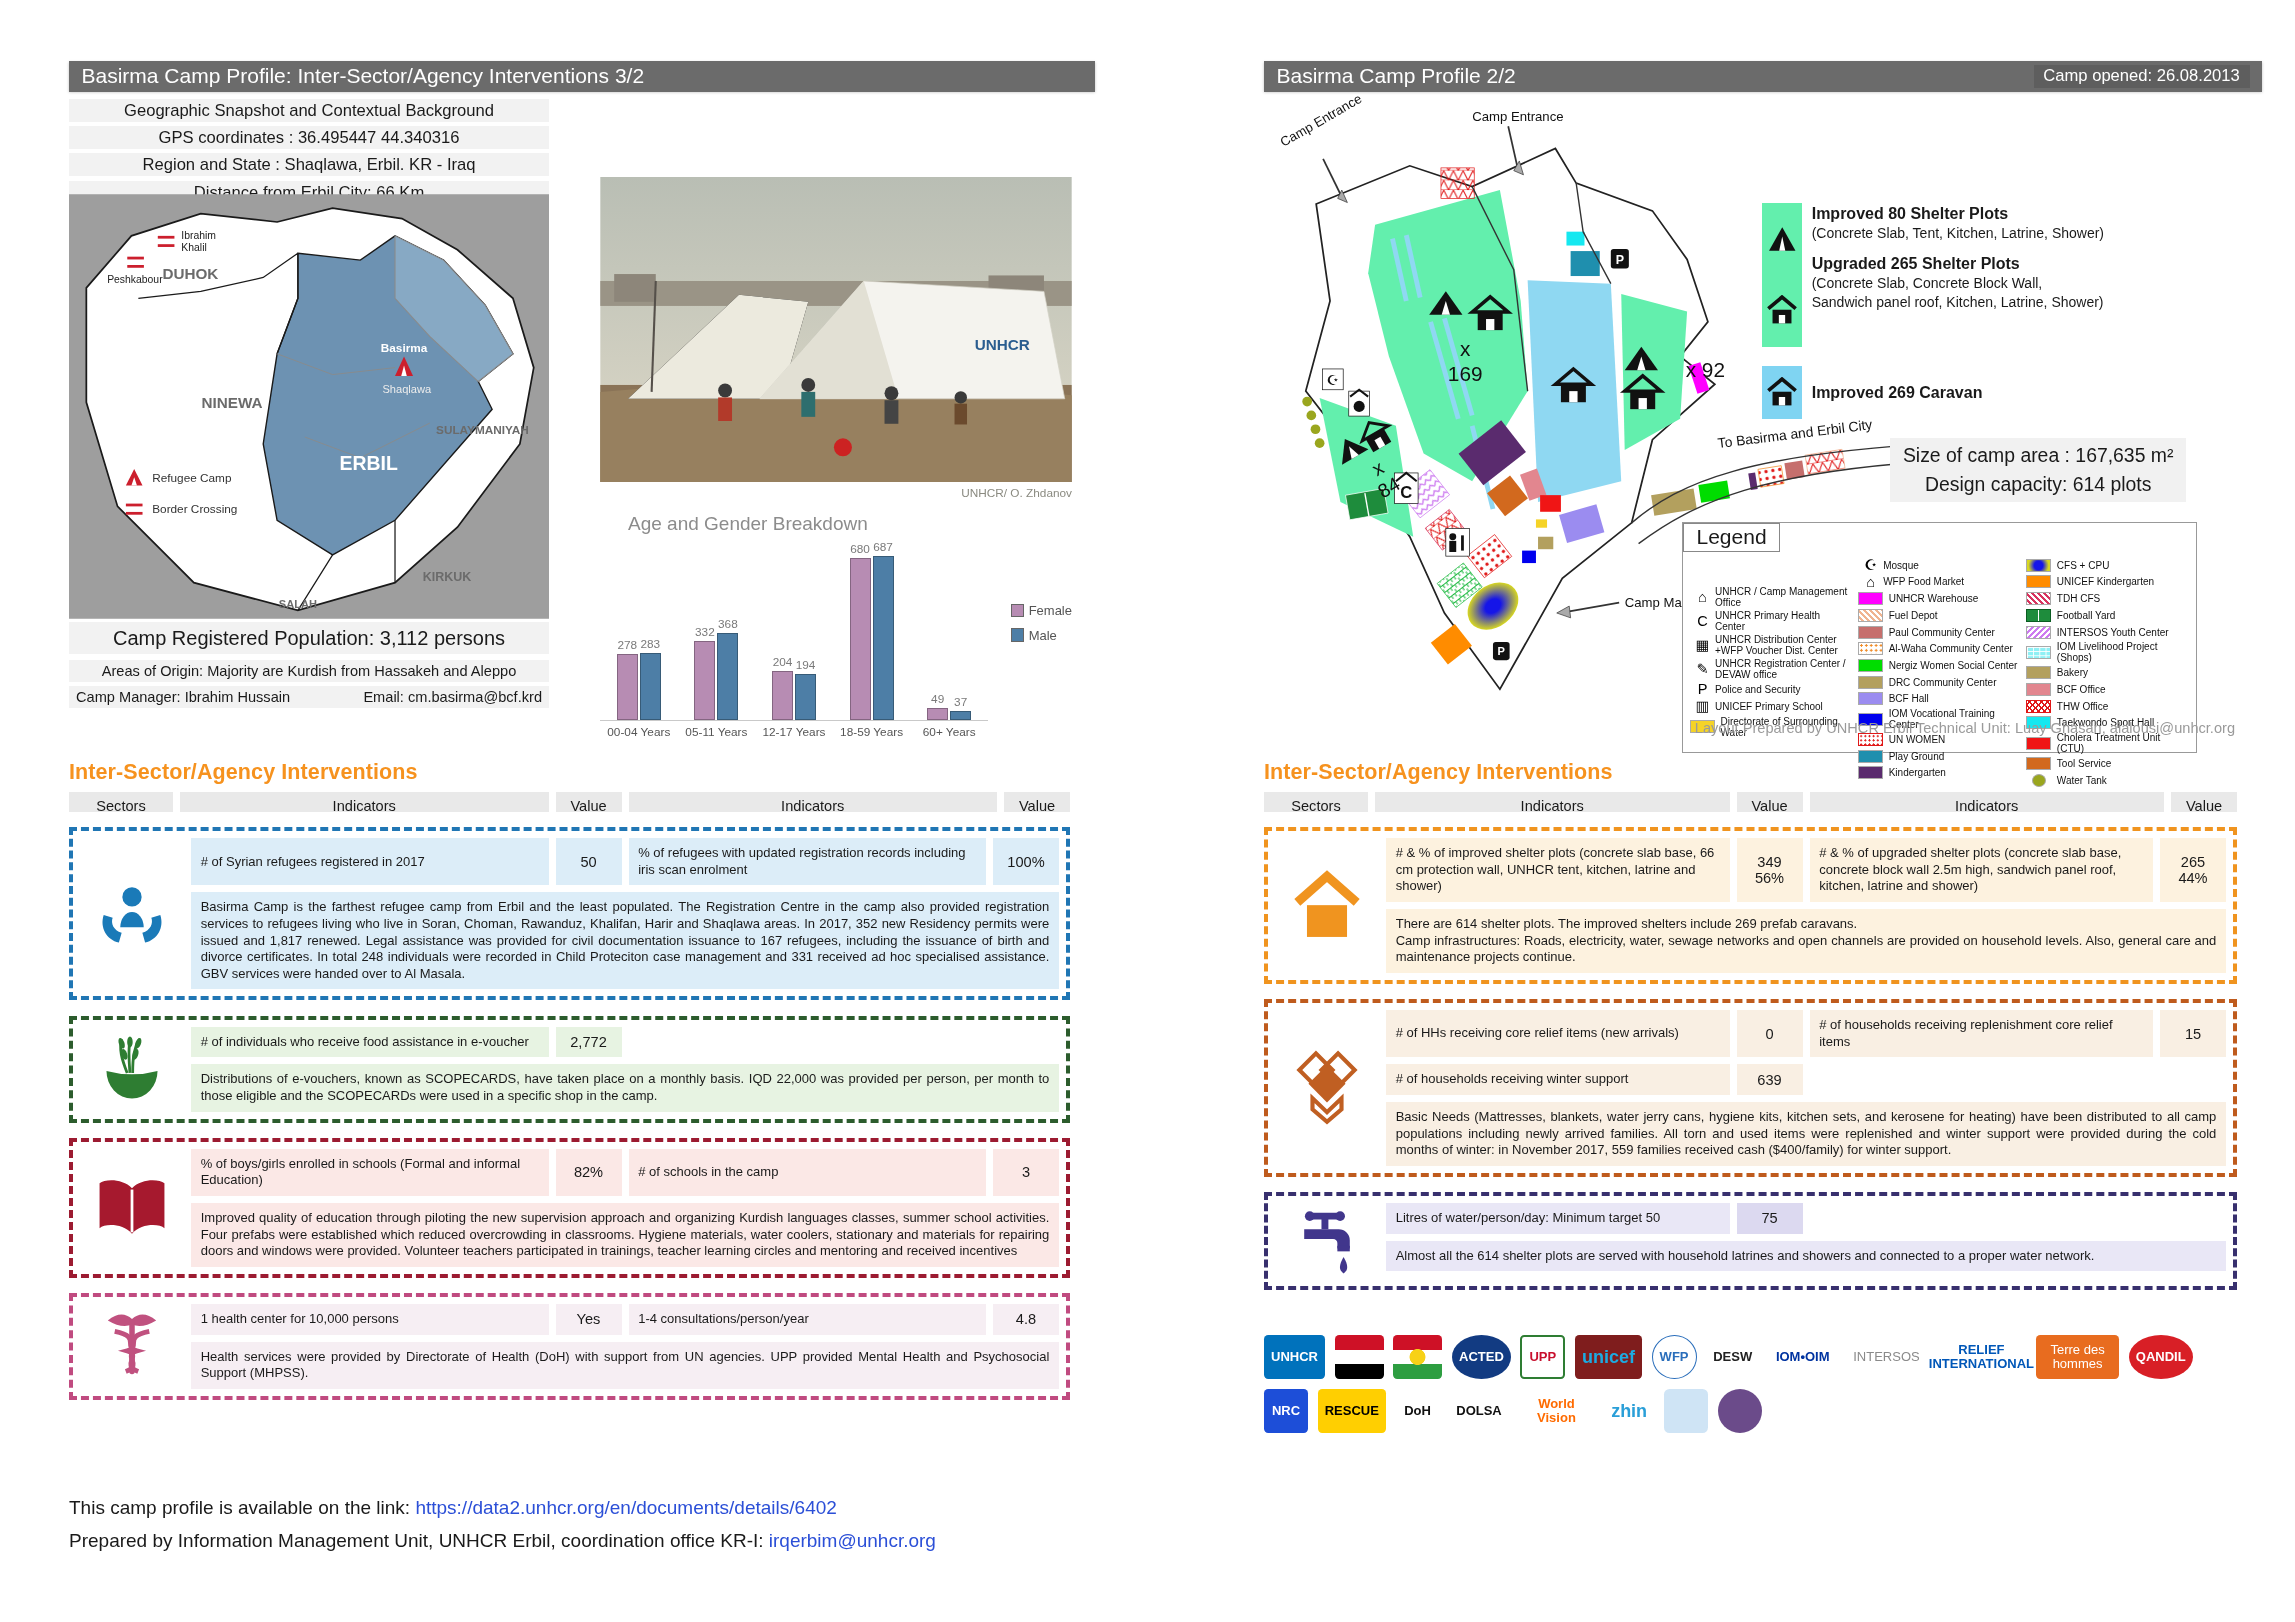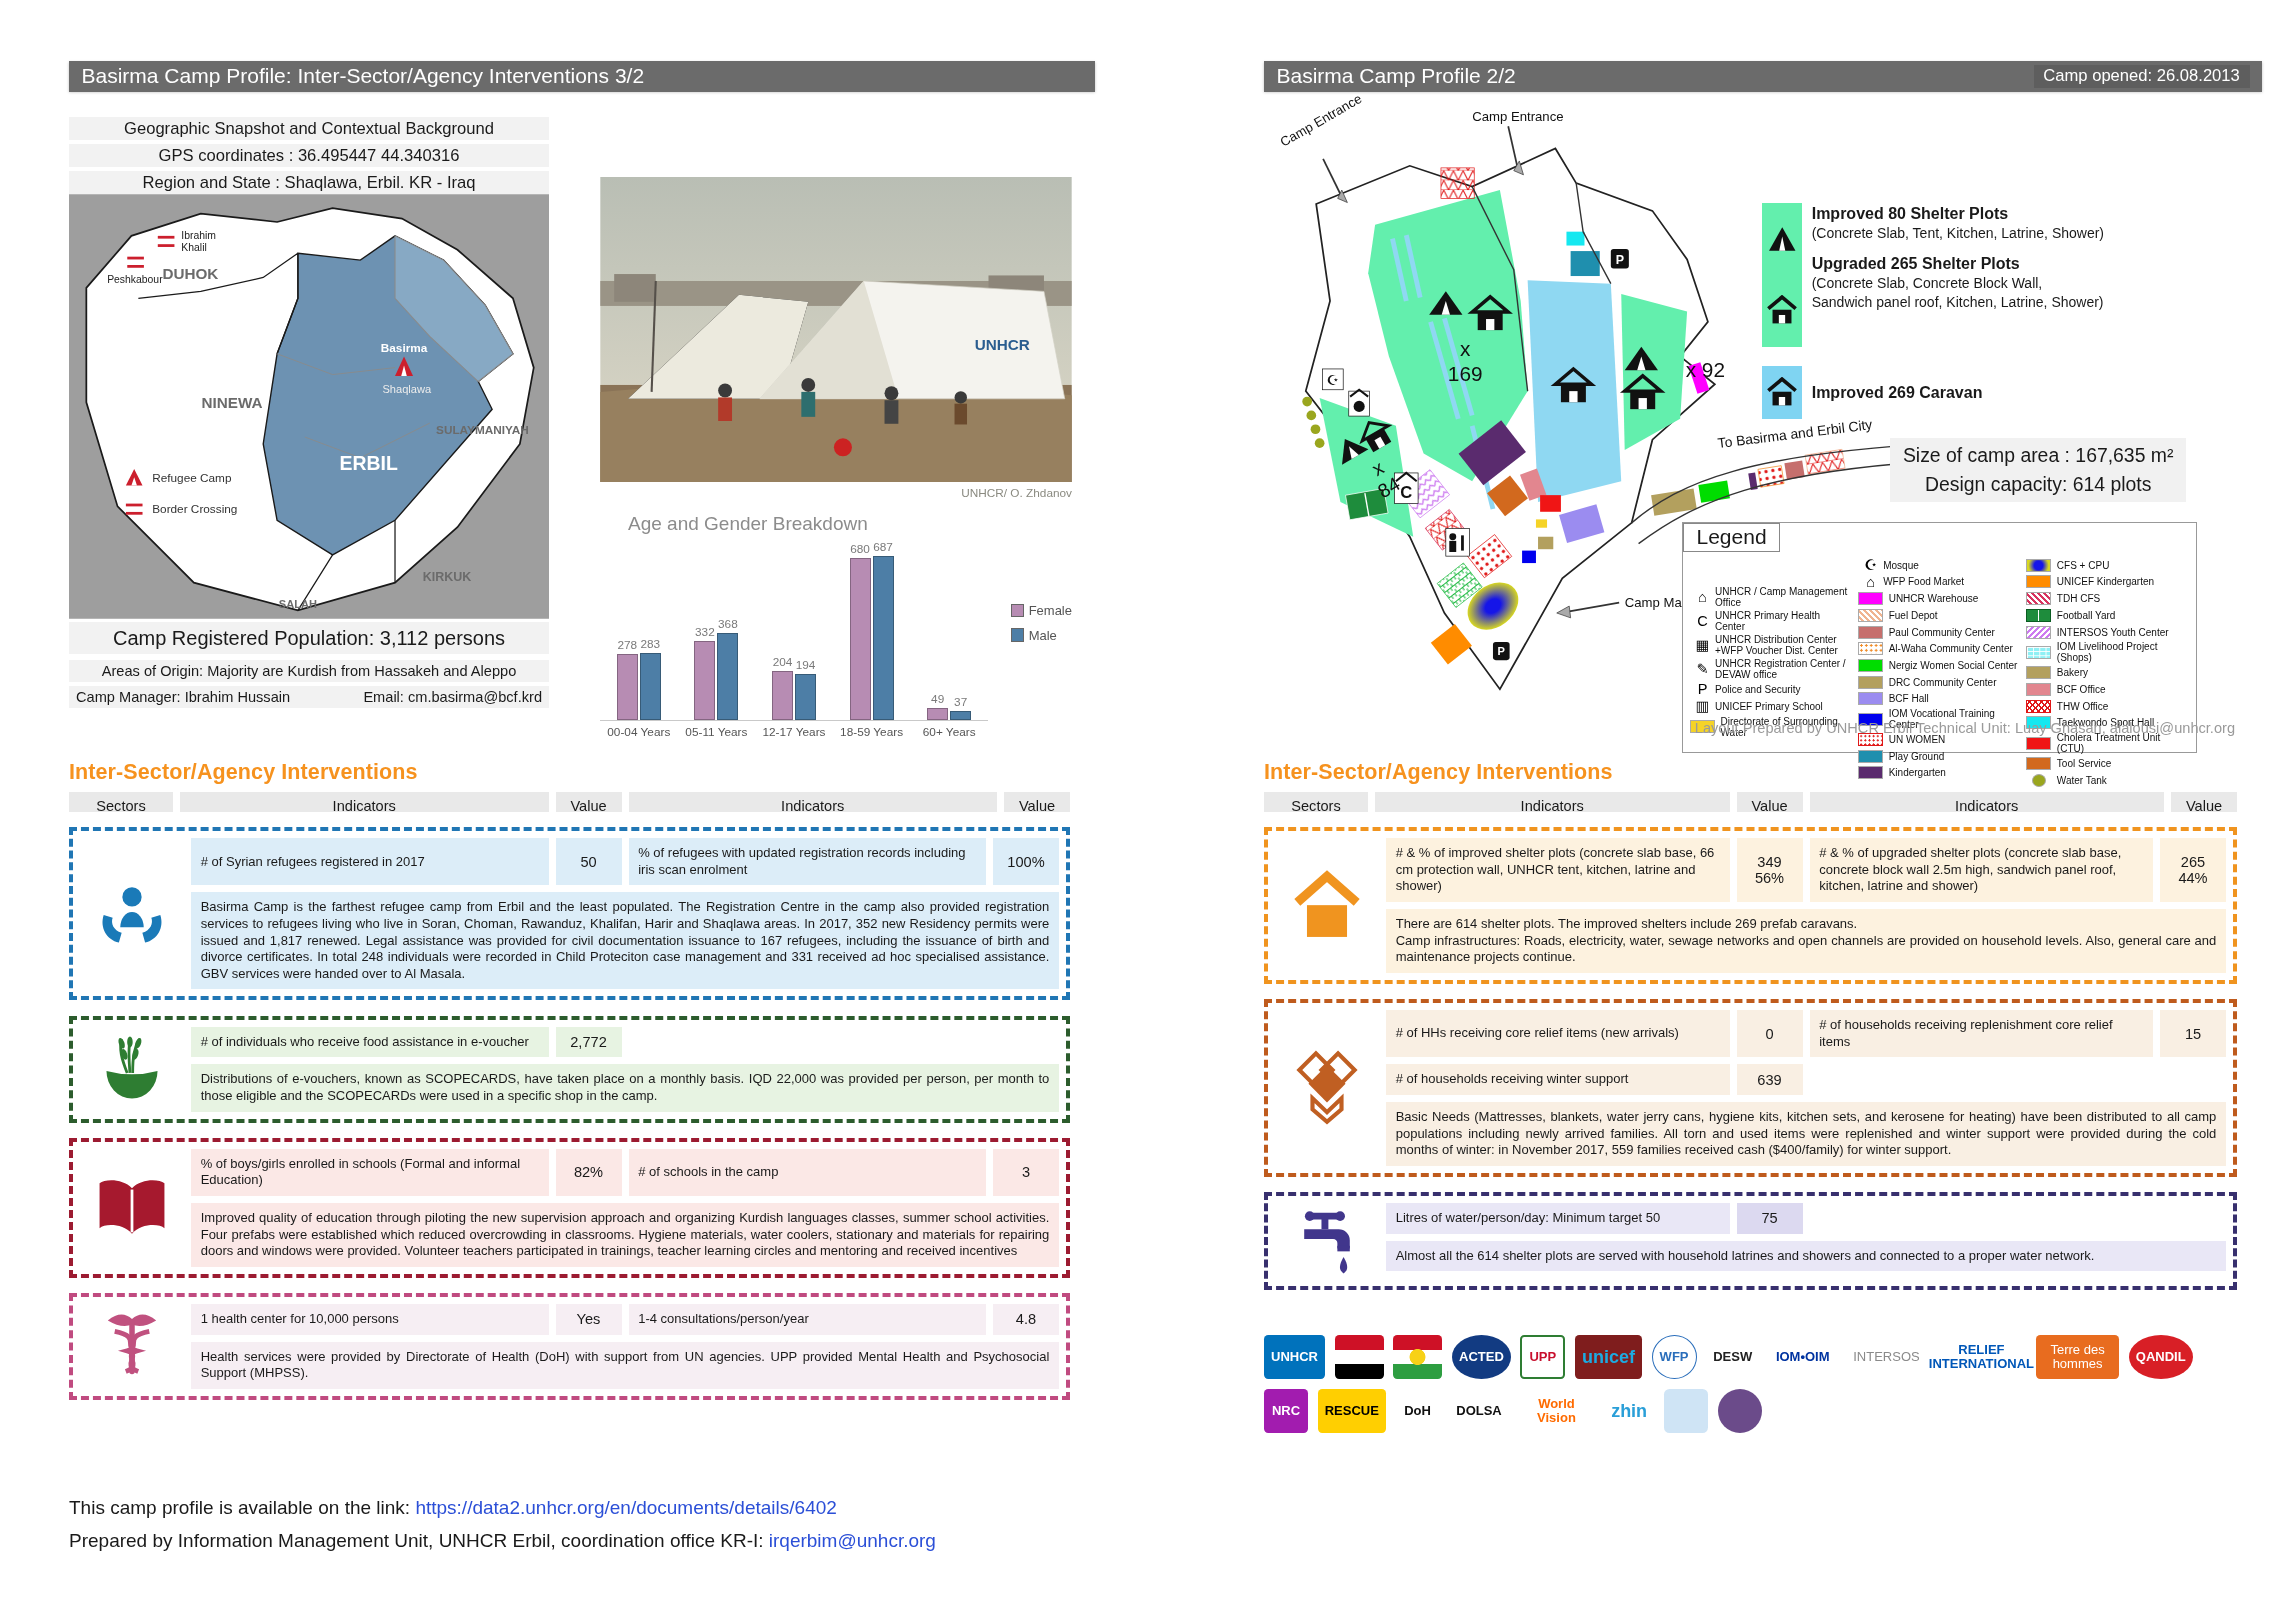--- a/index.html
+++ b/index.html
@@ -118,21 +118,21 @@
 
   svg text{font-family:"Liberation Sans",sans-serif;}
 </style>
 </head>
 <body>
 
 <div class="abs pagebar" style="left:69px;top:61px;width:1001px;">
   <span>Basirma Camp Profile: Inter-Sector/Agency Interventions  3/2</span>
 </div>
 
-<div class="abs" style="left:69px;top:117px;width:480px;">
+<div class="abs" style="left:69px;top:99px;width:480px;">
   <div class="georow" style="font-weight:normal">Geographic Snapshot and Contextual Background</div>
   <div class="georow">GPS coordinates : 36.495447   44.340316</div>
   <div class="georow">Region and State : Shaqlawa, Erbil. KR - Iraq</div>
   <div class="georow">Distance from Erbil City: 66 Km</div>
 </div>
 
 <svg class="abs" style="left:69px;top:194px;" width="480" height="425" viewBox="0 0 692 612">
   <rect x="0" y="0" width="692" height="612" fill="#9e9e9e"></rect>
   <path d="M25,135 L90,60 L190,28 L300,40 L380,20 L480,35 L560,80 L640,150 L670,250 L650,360 L560,480 L470,560 L330,600 L180,560 L70,450 L25,300 Z" fill="#ffffff" stroke="#1a1a1a" stroke-width="2.5"></path>
   <path d="M330,85 L420,95 L470,60 L540,95 L600,160 L640,230 L590,270 L610,310 L540,390 L470,470 L380,520 L300,470 L280,360 L300,230 L330,150 Z" fill="#6d92b2" stroke="#1a1a1a" stroke-width="2"></path>
@@ -943,21 +943,21 @@
     </div>
 
     <div class="logo-chip" style="background:#e86c1f;color:#fff;font-weight:normal;width:83px">
       <span>Terre des hommes</span>
     </div>
 
     <div class="logo-chip" style="background:#d81f26;color:#fff;border-radius:50%">
       <span>QANDIL</span>
     </div>
 
-    <div class="logo-chip" style="background:#a21caf;color:#fff">
+    <div class="logo-chip" style="background:#1d4ed8;color:#fff">
       <span>NRC</span>
     </div>
 
     <div class="logo-chip" style="background:#ffcf01;color:#000">
       <span>RESCUE</span>
     </div>
 
     <div class="logo-chip" style="background:#fff;color:#111">
       <span>DoH</span>
     </div>

